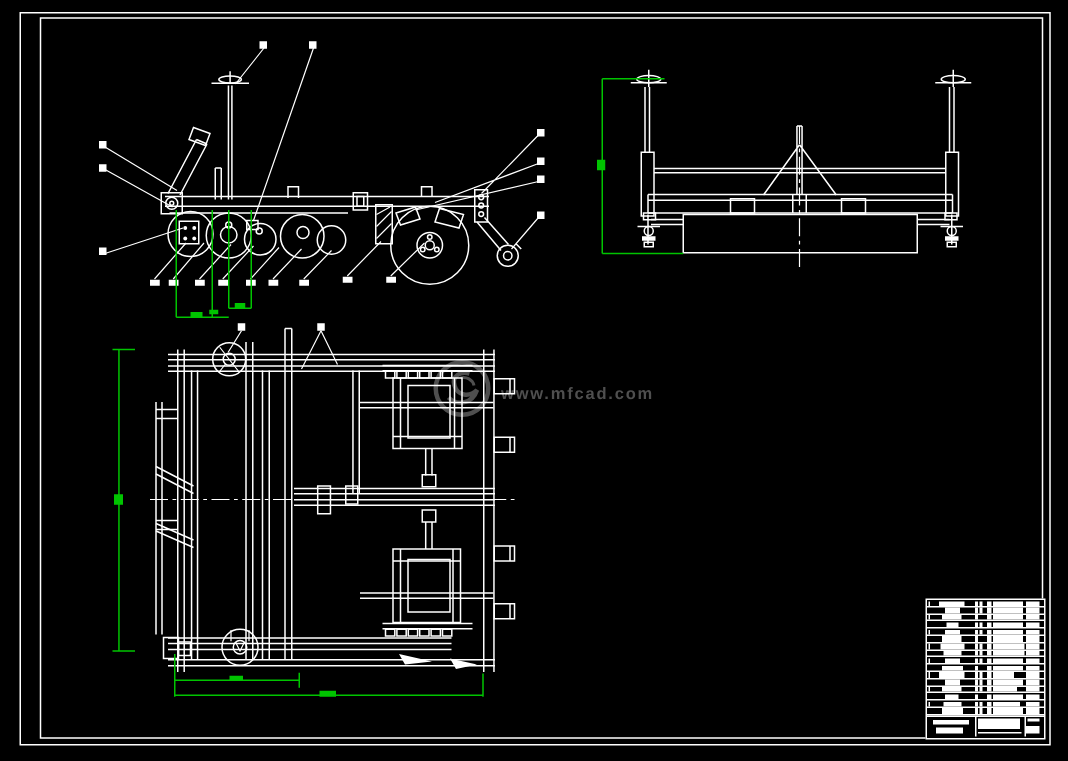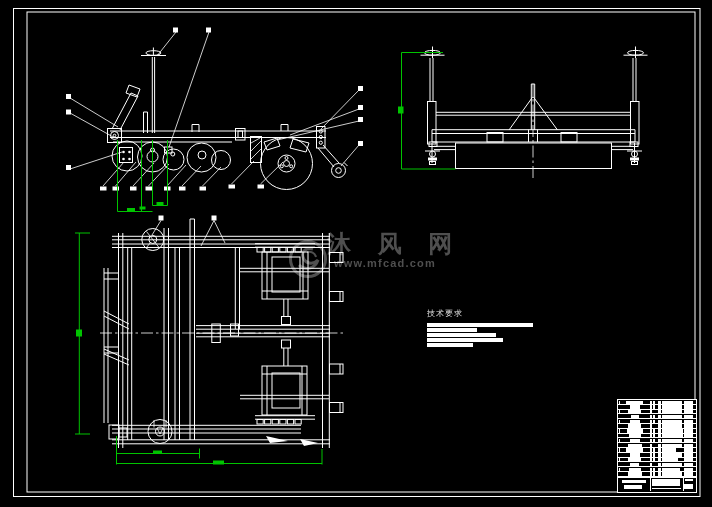--- a/index.html
+++ b/index.html
@@ -35,21 +35,20 @@
 <body>
 
 <div id="root">
 
   <div id="watermark">
     <svg id="wm-logo" width="42" height="42" viewBox="0 0 42 42">
       <circle cx="21" cy="21" r="17.5" stroke="#4f4f4f" stroke-width="3" fill="none"></circle>
       <path d="M12,27 C18,33 28,31 31,22 C26,27 18,26 16,19 C14,13 20,9 26,11" stroke="#4f4f4f" stroke-width="3" fill="none"></path>
       <path d="M20,14 C24,13 28,15 29,19" stroke="#4f4f4f" stroke-width="2" fill="none"></path>
     </svg>
-    <div id="wm-brand">沐 风 网</div>
     <div id="wm-url">www.mfcad.com</div>
   </div>
 
   <svg width="712" height="507" viewBox="0 0 712 507">
 
     <g>
       <rect class="w" x="13.5" y="8.5" width="686.5" height="488" stroke-width="1.4"></rect>
       <rect class="w" x="27" y="12" width="668" height="480" stroke-width="1.2"></rect>
     </g>
 
@@ -257,30 +256,20 @@
       <g>
         <path class="g" d="M79.3,233 V434 M75,233 H90 M75,434 H90"></path>
         <rect class="gf" x="76" y="329.5" width="6" height="7"></rect>
         <path class="g" d="M116.5,436 V464.5 M322,449 V464.5 M116.5,453.5 H199.5 M199.5,448.5 V458.5 M116.5,463.5 H322"></path>
         <rect class="gf" x="153" y="450.5" width="9" height="3.5"></rect>
         <rect class="gf" x="213" y="460.5" width="11" height="4"></rect>
       </g>
     </g>
   </svg>
 
-  <div id="techreq">
-    <div id="techreq-title">技术要求</div>
-    <div id="techreq-bars">
-        <div class="tr-bar" style="width: 106px;"></div>
-        <div class="tr-bar" style="width: 50px;"></div>
-        <div class="tr-bar" style="width: 69px;"></div>
-        <div class="tr-bar" style="width: 76px;"></div>
-        <div class="tr-bar" style="width: 46px;"></div>
-      </div>
-  </div>
 
   <div id="titleblock">
     <div id="tb-rows">
         <div class="tb-row">
           <div class="tb-bar" style="left: 0.5px; width: 1.8px;"></div>
           <div class="tb-bar" style="left: 8px; width: 17px;"></div>
           <div class="tb-bar" style="left: 31.5px; width: 2.2px;"></div>
           <div class="tb-bar" style="left: 35px; width: 2.4px;"></div>
           <div class="tb-bar" style="left: 39.5px; width: 3.5px;"></div>
           <div class="tb-bar" style="left: 43.5px; width: 20px;"></div>

